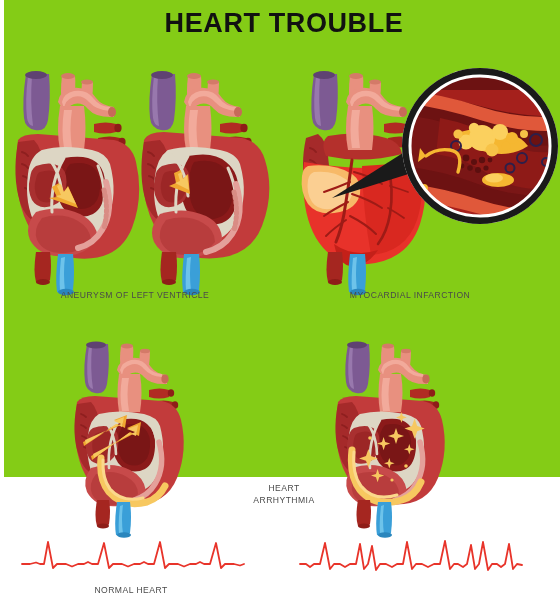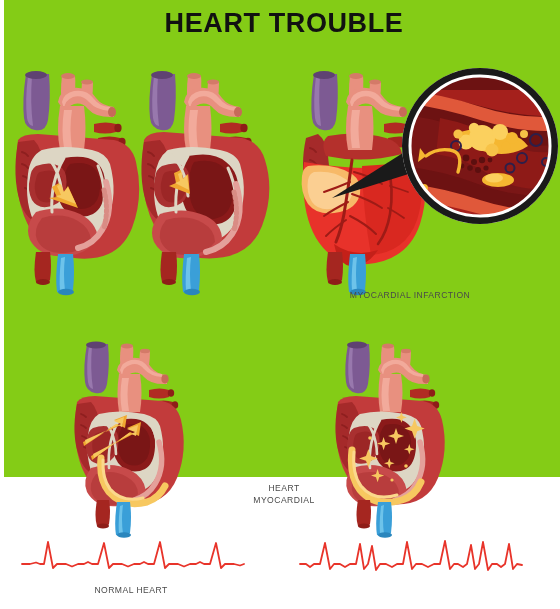--- a/index.html
+++ b/index.html
@@ -424,21 +424,22 @@
       <polyline fill="none" stroke="#e8342a" stroke-width="1.8" stroke-linejoin="round" stroke-linecap="round" points="0.00,28.00 8.00,28.00 14.00,26.50 18.00,28.00 22.00,28.00 26.00,6.00 31.00,32.00 35.00,28.00 44.00,28.00 50.00,30.50 56.00,28.00 62.00,28.00 66.00,26.00 70.00,28.00 76.00,28.00 82.00,7.00 87.00,32.00 91.00,28.00 100.00,28.00 106.00,30.50 112.00,28.00 118.00,28.00 122.00,26.00 126.00,28.00 132.00,28.00 138.00,6.00 143.00,32.00 147.00,28.00 156.00,28.00 162.00,30.50 168.00,28.00 174.00,28.00 178.00,26.00 182.00,28.00 188.00,28.00 194.00,7.00 199.00,32.00 203.00,28.00 212.00,28.00 218.00,29.50 222.00,28.00"></polyline>
     </svg>
   </div>
 
   <div class="figure" id="ecg-arrhythmia">
     <svg viewBox="0 0 222 38" width="222" height="38" preserveAspectRatio="none">
       <polyline fill="none" stroke="#e8342a" stroke-width="1.8" stroke-linejoin="round" stroke-linecap="round" points="0.00,28.00 6.00,28.00 10.00,31.00 14.00,28.00 20.00,28.00 25.00,7.00 30.00,33.00 34.00,28.00 40.00,28.00 45.00,31.00 50.00,28.00 56.00,28.00 60.00,8.00 64.00,33.00 68.00,28.00 72.00,10.00 76.00,34.00 80.00,28.00 86.00,28.00 92.00,31.00 97.00,28.00 103.00,28.00 107.00,6.00 112.00,33.00 116.00,28.00 122.00,28.00 128.00,31.00 134.00,28.00 140.00,28.00 145.00,5.00 150.00,33.00 154.00,28.00 158.00,28.00 163.00,31.00 167.00,28.00 171.00,9.00 175.00,33.00 179.00,28.00 183.00,6.00 188.00,34.00 192.00,28.00 197.00,28.00 201.00,31.00 205.00,28.00 209.00,8.00 213.00,33.00 217.00,28.00 222.00,29.00"></polyline>
     </svg>
   </div>
 
+  <div class="caption" id="cap-aneurysm">ANEURYSM OF LEFT VENTRICLE</div>
   <div class="caption" id="cap-infarction">MYOCARDIAL INFARCTION</div>
   <div class="caption" id="cap-normal">NORMAL HEART</div>
 
   <div id="cap-arrhythmia">
     <div>HEART</div>
-    <div>MYOCARDIAL</div>
+    <div>ARRHYTHMIA</div>
   </div>
 
 </div>
 
 </body></html>

